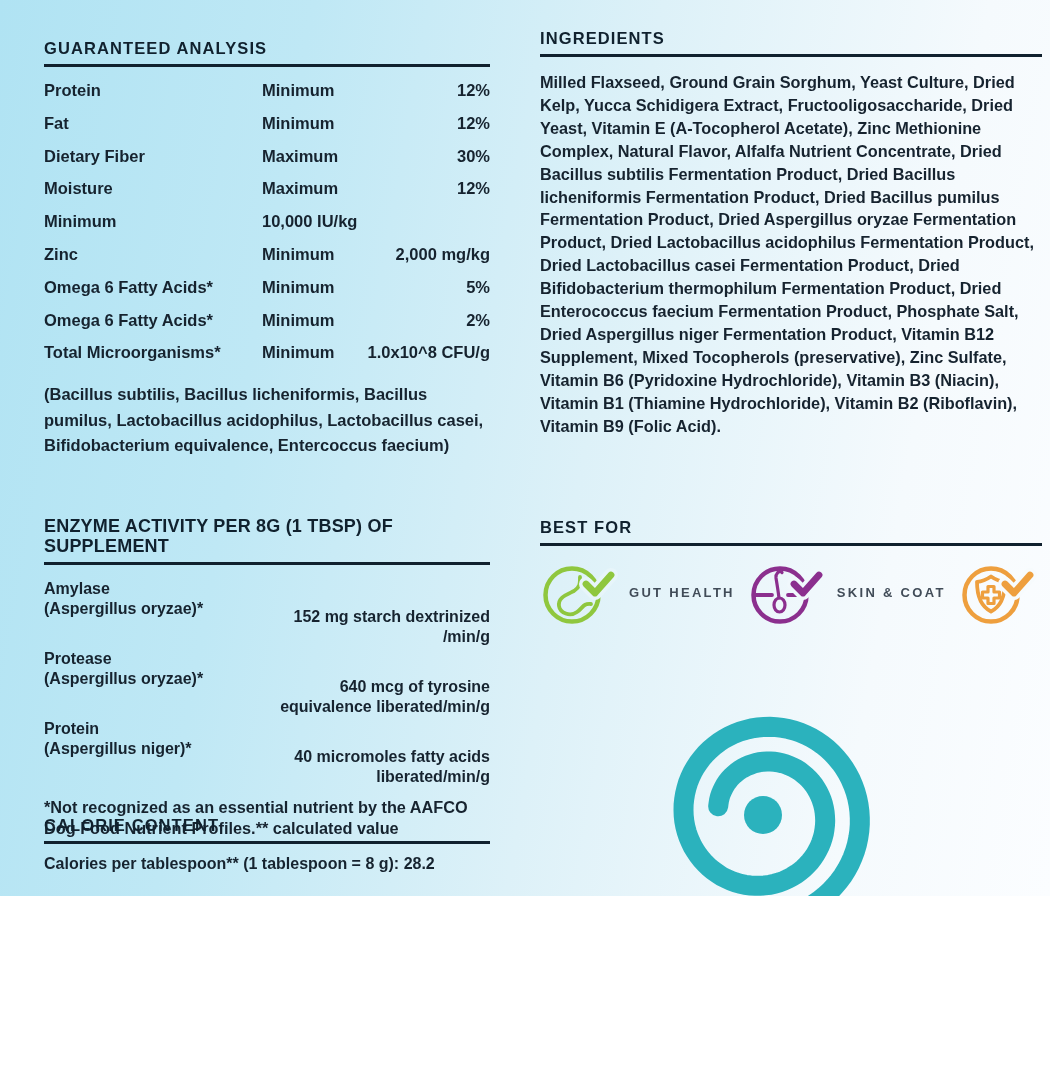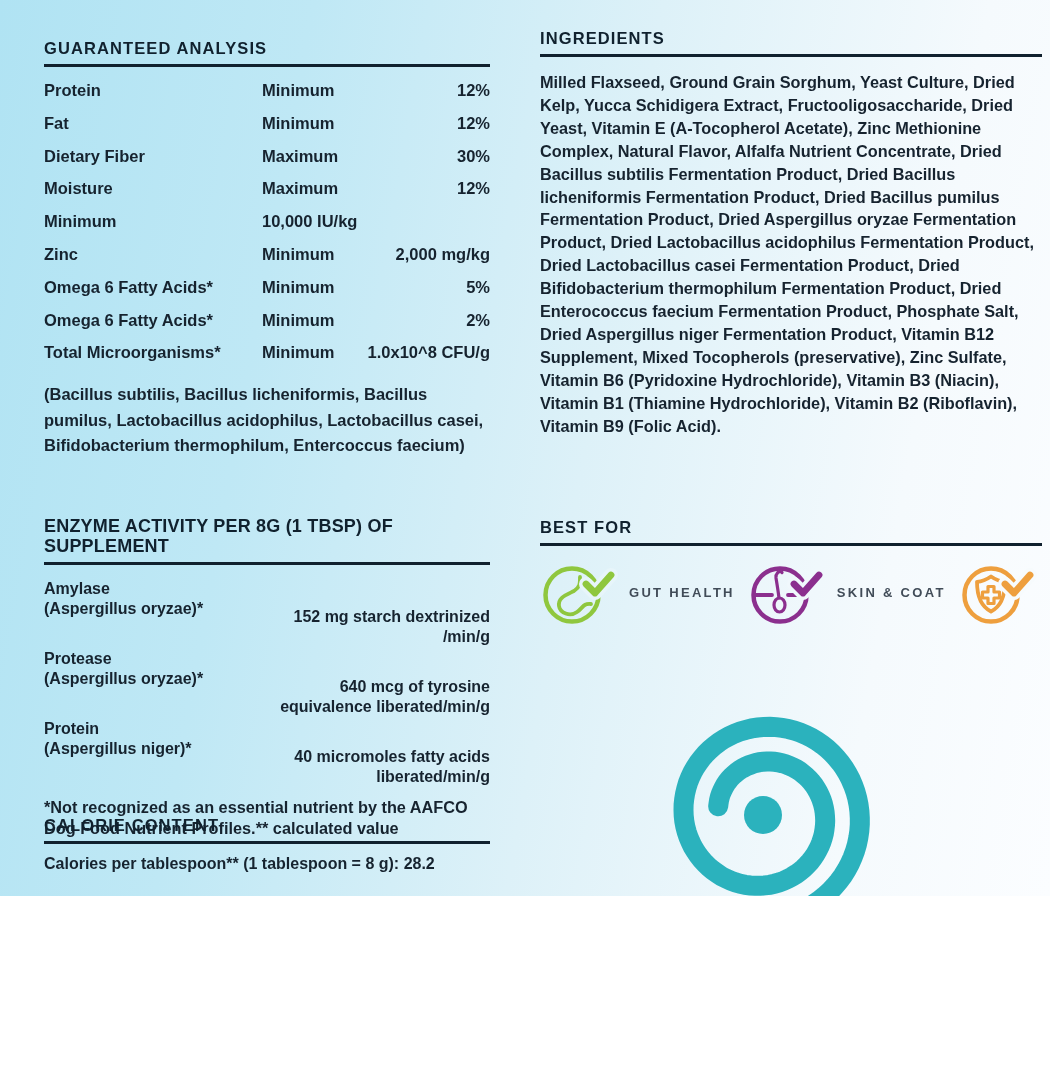--- a/index.html
+++ b/index.html
@@ -109,21 +109,21 @@
         <span>Minimum</span>
         <span class="ga-val">2%</span>
       </div>
       <div class="ga-row">
         <span>Total Microorganisms*</span>
         <span>Minimum</span>
         <span class="ga-val">1.0x10^8 CFU/g</span>
       </div>
     </div>
 
-    <p class="note">(Bacillus subtilis, Bacillus licheniformis, Bacillus pumilus, Lactobacillus acidophilus, Lactobacillus casei, Bifidobacterium thermophilum, Entercoccus faecium)</p>
+    <p class="note">(Bacillus subtilis, Bacillus licheniformis, Bacillus pumilus, Lactobacillus acidophilus, Lactobacillus casei, Bifidobacterium equivalence, Entercoccus faecium)</p>
   </section>
 
   <section class="abs colL" style="top:516px;">
     <div class="sec-title tight">ENZYME ACTIVITY PER 8G (1 TBSP) OF SUPPLEMENT</div>
     <div class="rule"></div>
 
     <div class="enz-rows">
       <div class="enz-row">
         <div class="enz-name">
           <div>Amylase</div>

